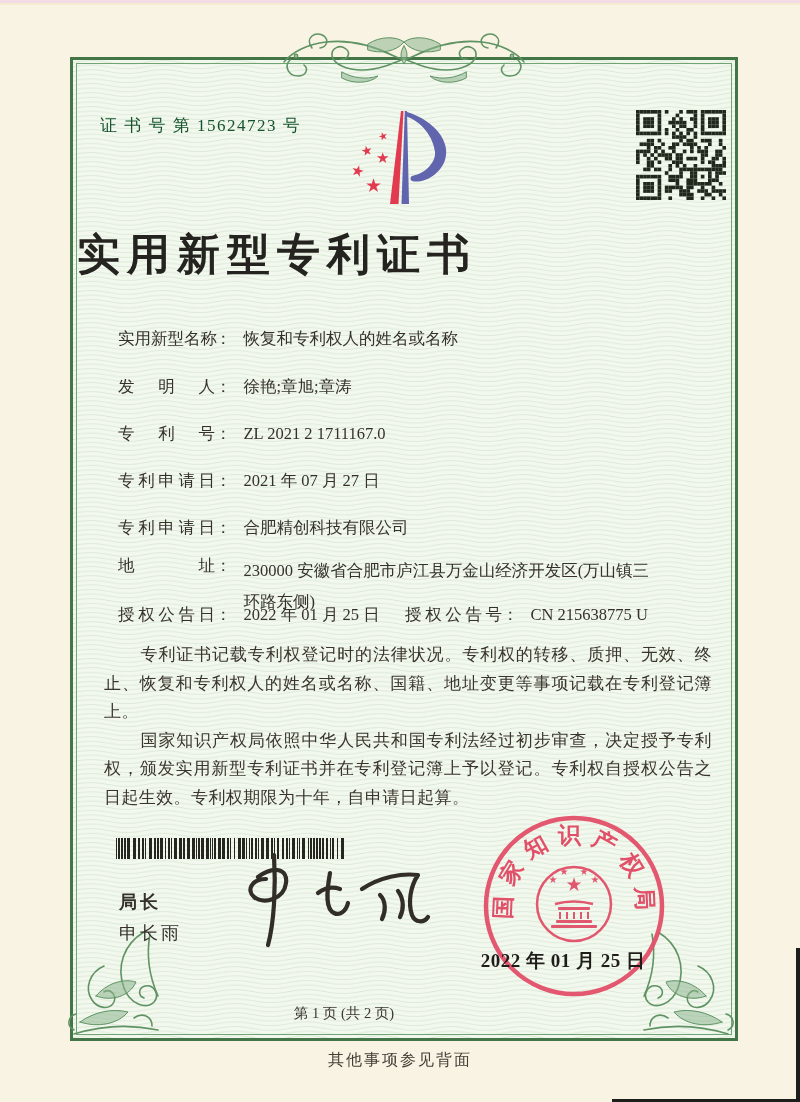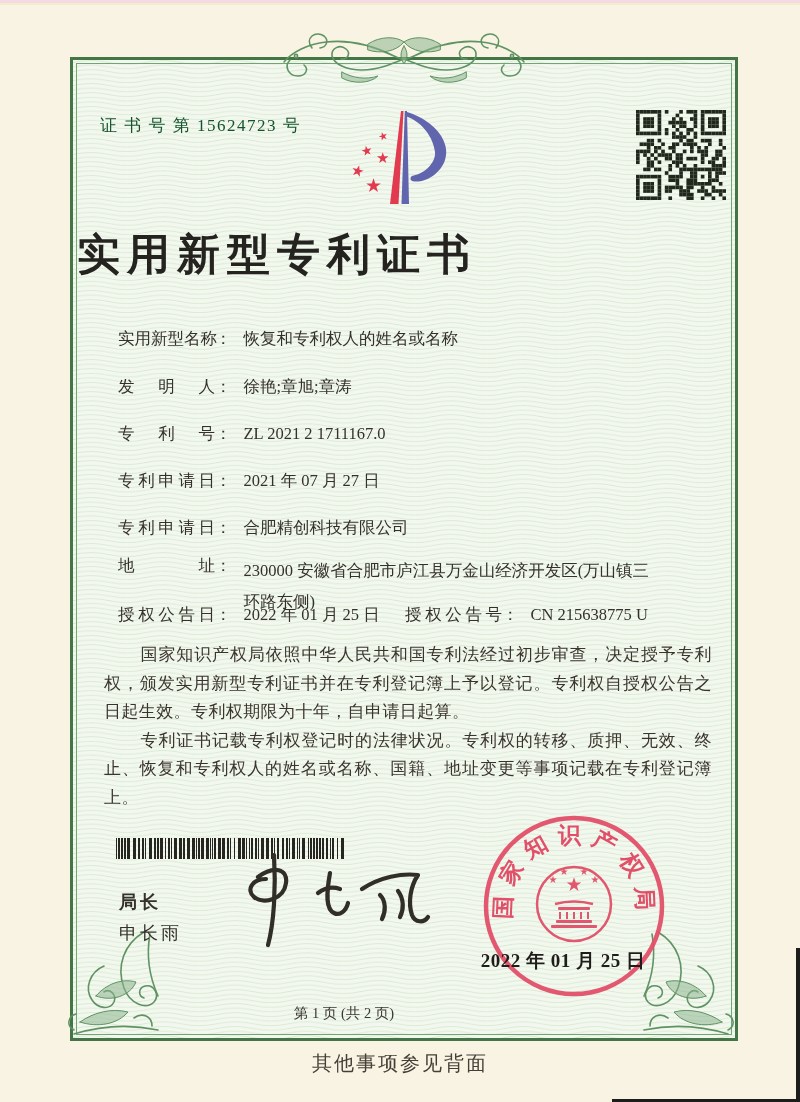--- a/index.html
+++ b/index.html
@@ -52,21 +52,21 @@
   .body-text p{margin:0;text-indent:2.15em;}
 
   .barcode{left:116px;top:838px;width:232px;height:21px;}
   .official-title{left:119px;top:890px;font-size:18px;letter-spacing:3px;font-weight:bold;}
   .official-name{left:119px;top:921px;font-size:18px;letter-spacing:3px;}
   .signature{left:222px;top:843px;width:212px;height:112px;}
   .seal{left:480px;top:812px;width:188px;height:188px;z-index:3;}
   .seal-date{left:468px;top:948px;width:190px;text-align:center;font-size:19px;font-weight:600;
              color:#1f1d19;letter-spacing:.5px;z-index:4;}
   .page-number{left:70px;top:1004px;width:548px;text-align:center;font-size:14.5px;color:#3a372f;}
-  .back-note{left:0;top:1050px;width:800px;text-align:center;font-size:20px;color:#433f36;letter-spacing:2px;}
+  .back-note{left:0;top:1050px;width:800px;text-align:center;font-size:16px;color:#433f36;letter-spacing:2px;}
 
   .orn{position:absolute;z-index:2;}
   .orn path,.orn circle{stroke:var(--ornament-green);stroke-width:1.6;fill:none;stroke-linecap:round;}
   .orn .orn-fill{fill:#8cb48e;fill-opacity:.55;stroke:var(--ornament-green);stroke-width:1;}
   .top-orn{left:282px;top:26px;width:244px;height:62px;}
   .corner-left{left:50px;top:926px;width:120px;height:120px;}
   .corner-right{left:632px;top:926px;width:120px;height:120px;}
 
   .seal-ring{stroke:var(--seal-red);fill:none;}
   .seal-fill{fill:var(--seal-red);stroke:none;}
@@ -496,22 +496,22 @@
       <span class="fcolon">：</span>
     <span class="fvalue">2022 年 01 月 25 日</span>
   </div>
   <div class="grant-no">
     <span class="flabel">授权公告号</span>
       <span class="fcolon">：</span>
     <span class="fvalue">CN 215638775 U</span>
   </div>
 
   <div class="abs body-text">
+    <p>专利证书记载专利权登记时的法律状况。专利权的转移、质押、无效、终止、恢复和专利权人的姓名或名称、国籍、地址变更等事项记载在专利登记簿上。</p>
     <p>国家知识产权局依照中华人民共和国专利法经过初步审查，决定授予专利权，颁发实用新型专利证书并在专利登记簿上予以登记。专利权自授权公告之日起生效。专利权期限为十年，自申请日起算。</p>
-    <p>专利证书记载专利权登记时的法律状况。专利权的转移、质押、无效、终止、恢复和专利权人的姓名或名称、国籍、地址变更等事项记载在专利登记簿上。</p>
   </div>
 
   <svg class="abs barcode" id="barcode-svg" viewBox="0 0 232 21" preserveAspectRatio="none">
       <rect x="0" y="0" width="1" height="21" fill="#26251f"></rect>
       <rect x="2" y="0" width="2" height="21" fill="#26251f"></rect>
       <rect x="5" y="0" width="2" height="21" fill="#26251f"></rect>
       <rect x="8" y="0" width="2" height="21" fill="#26251f"></rect>
       <rect x="11" y="0" width="3" height="21" fill="#26251f"></rect>
       <rect x="17" y="0" width="3" height="21" fill="#26251f"></rect>
       <rect x="22" y="0" width="2" height="21" fill="#26251f"></rect>

